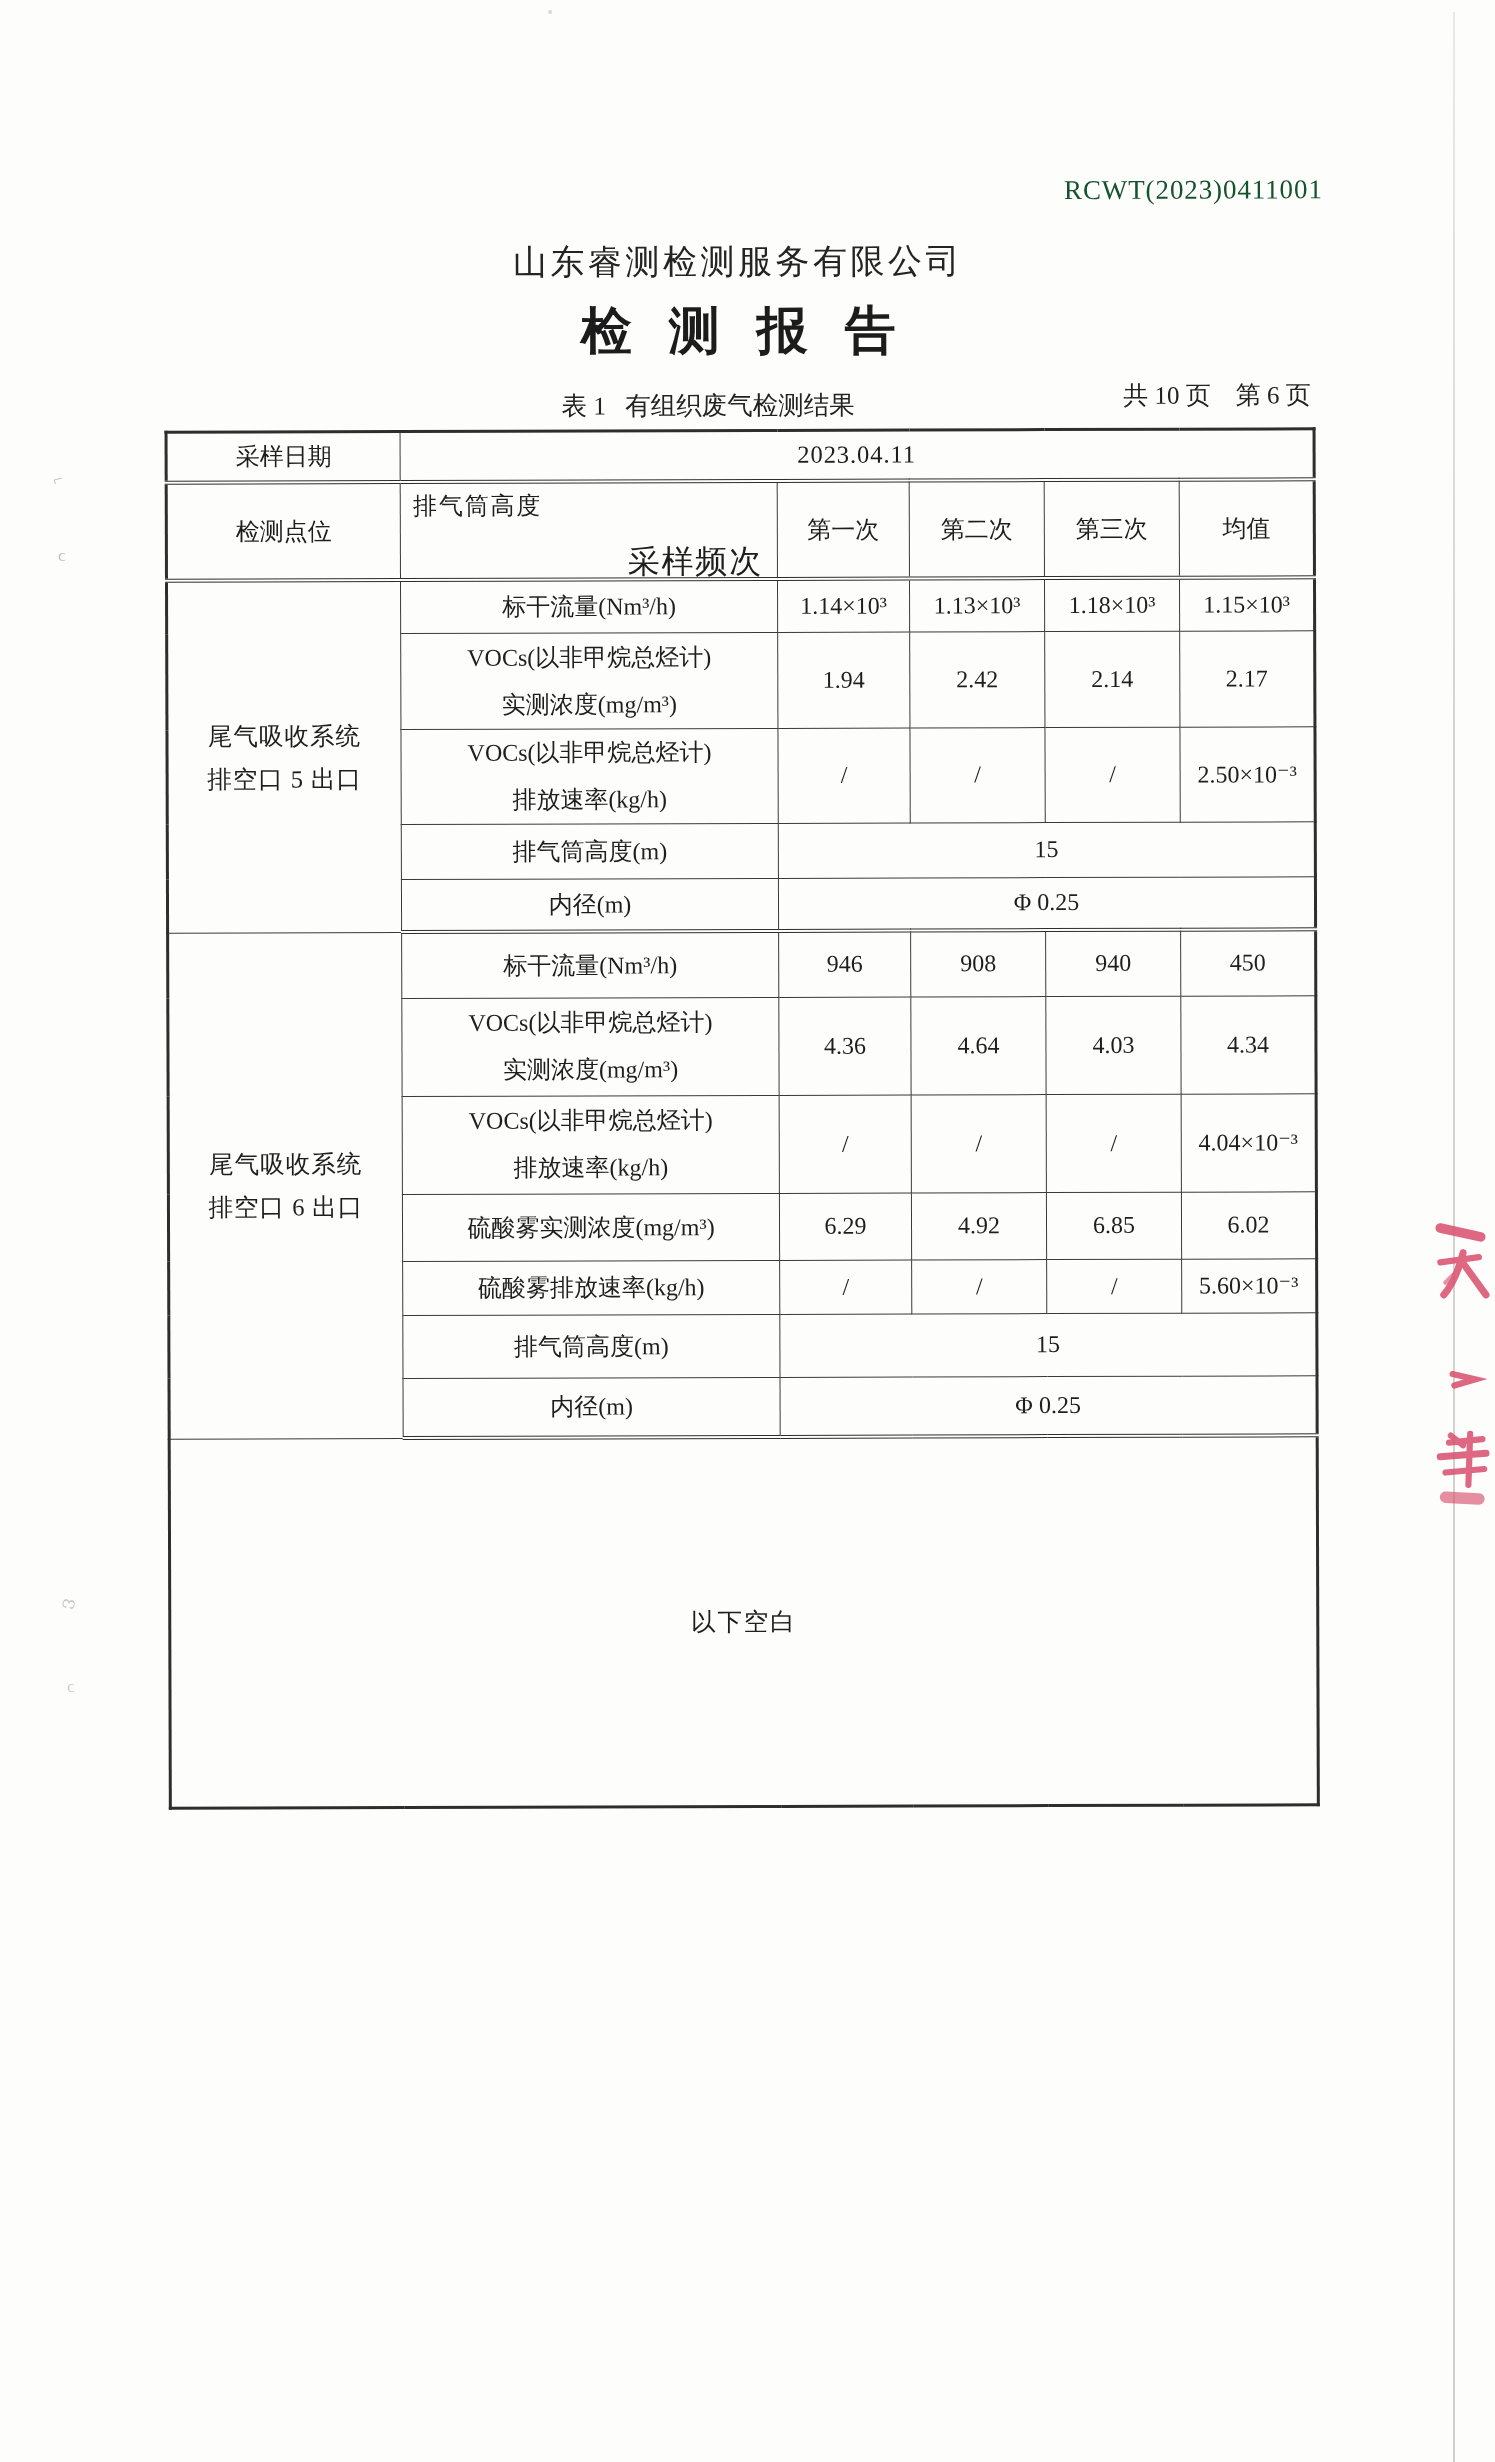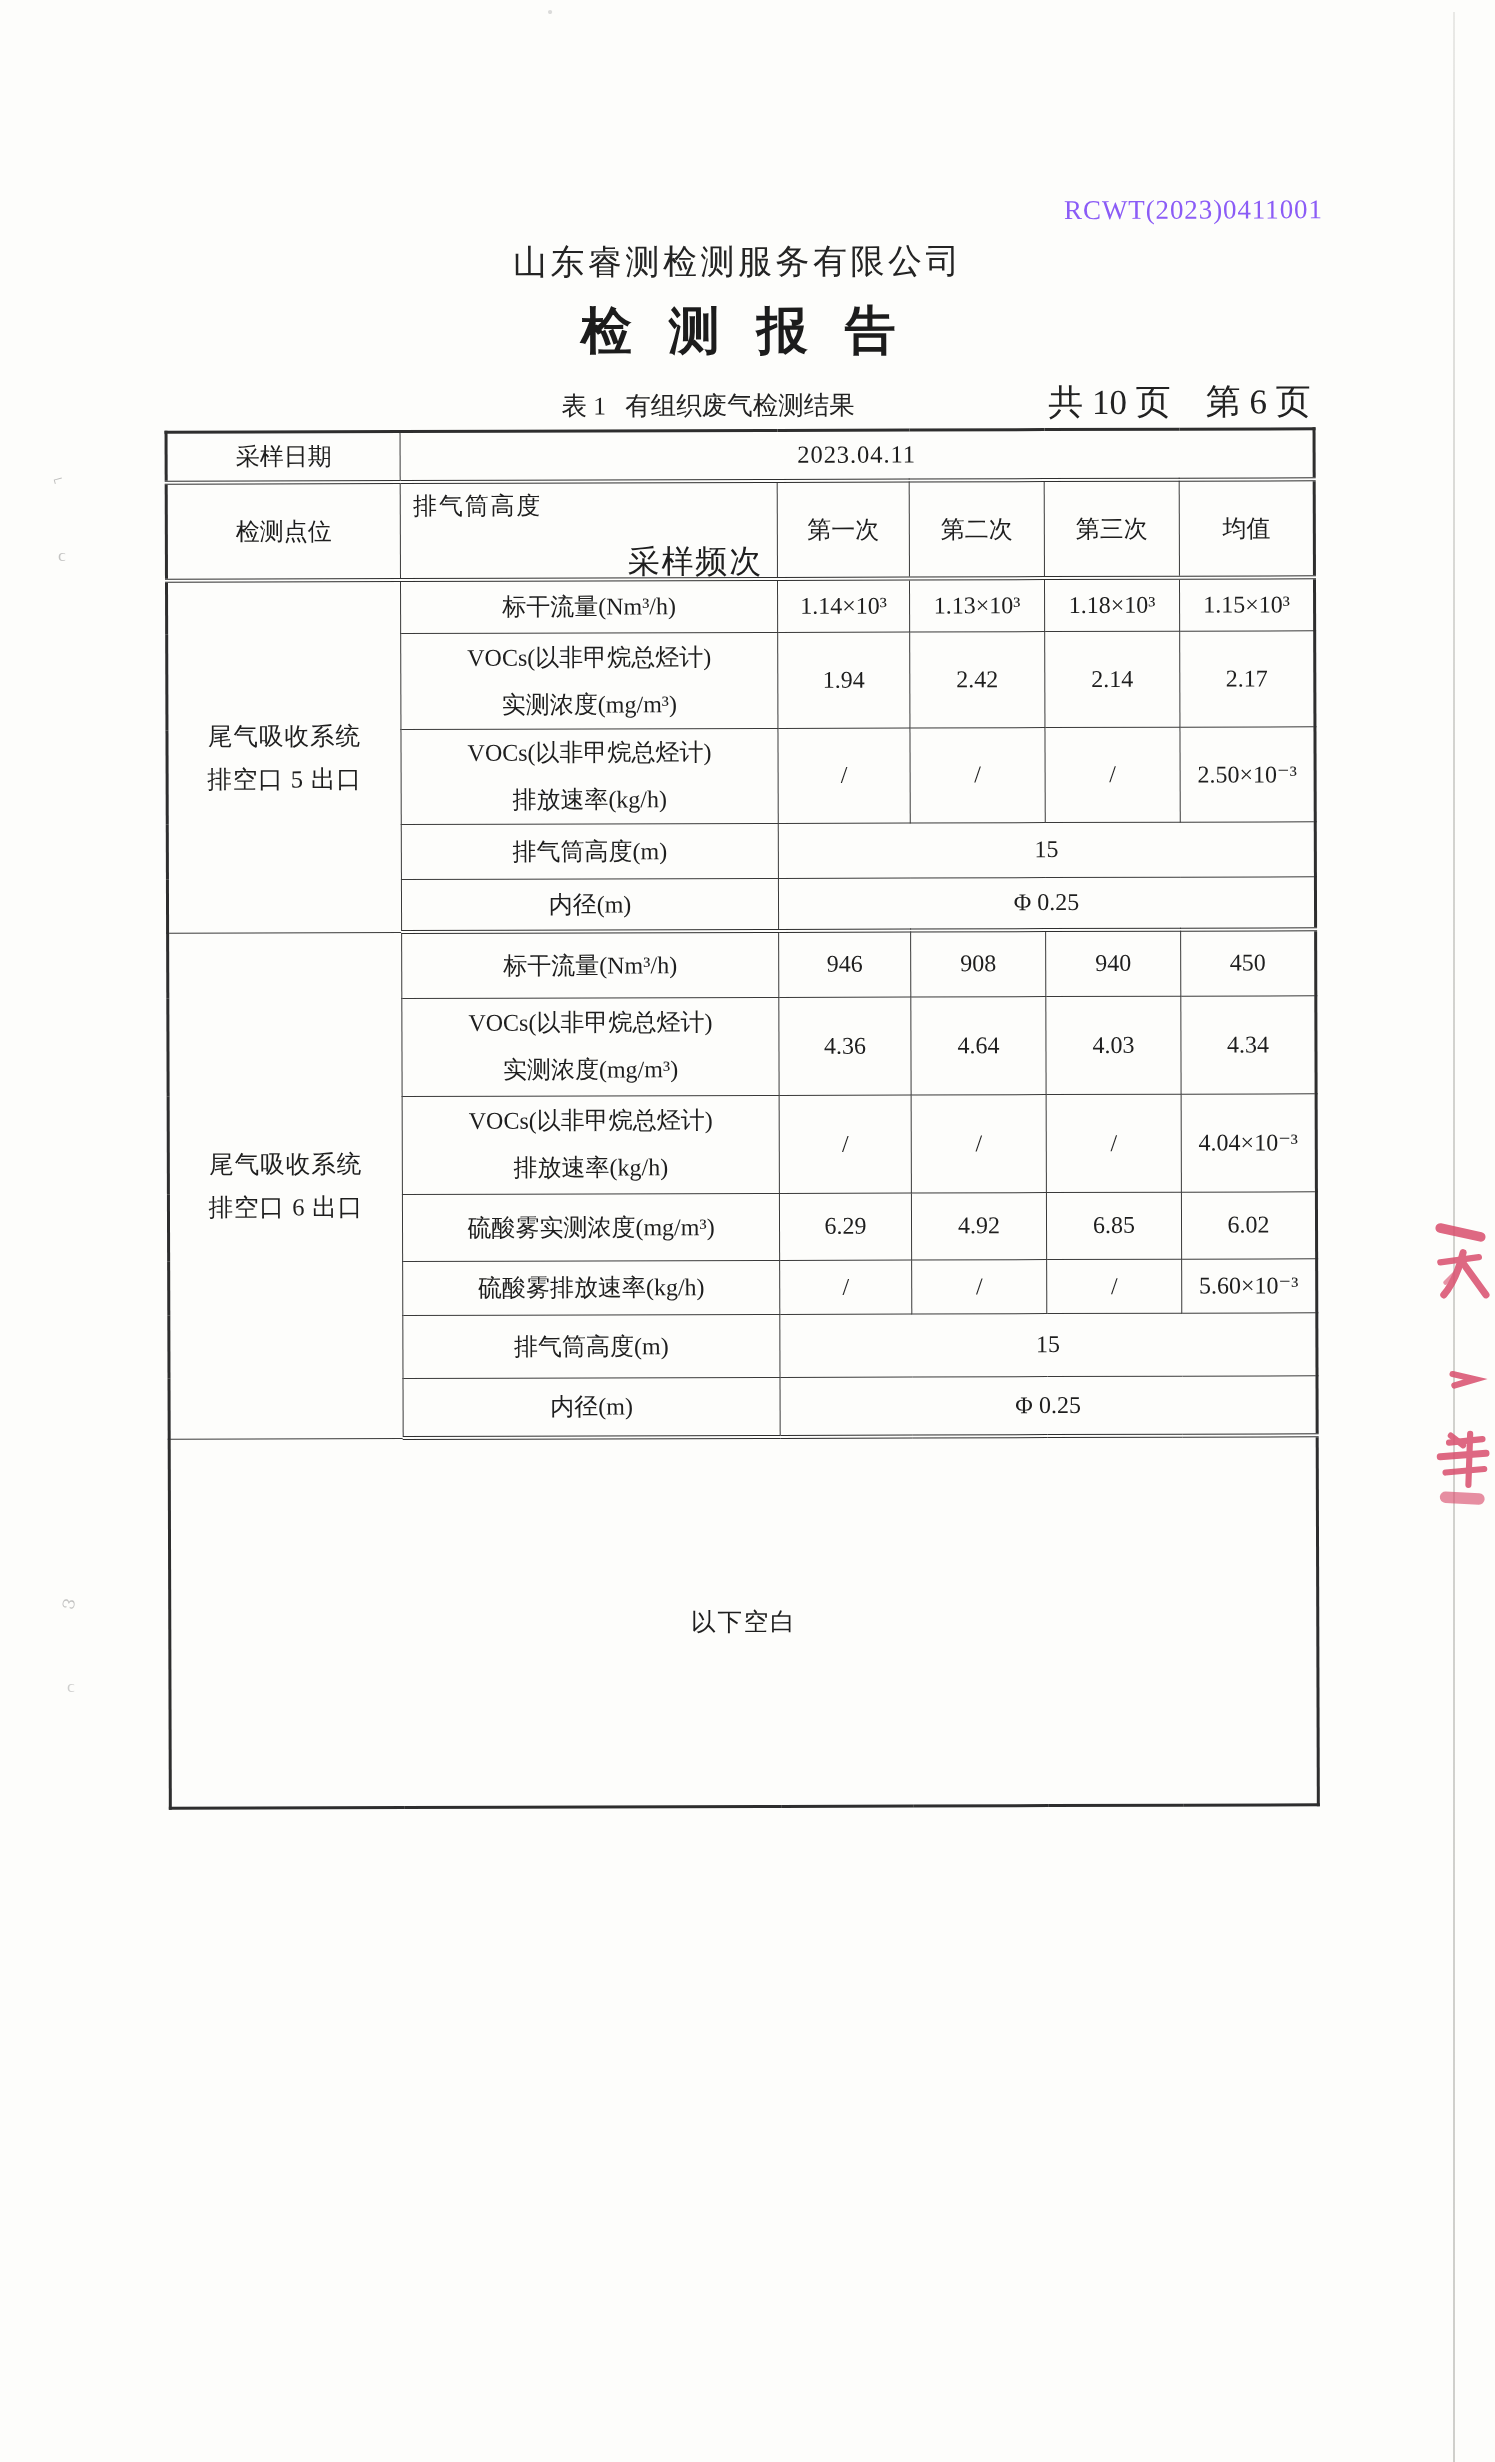--- a/index.html
+++ b/index.html
@@ -6,37 +6,37 @@
   .page{
     position:relative;width:1495px;height:2462px;overflow:hidden;
     background:#fdfdfb;
     font-family:"Liberation Serif","DejaVu Serif",serif;
     color:#1e1e1e;
   }
   .tilt{position:absolute;left:0;top:0;width:1495px;height:2462px;
     transform:rotate(-0.18deg);transform-origin:756px 264px;}
   
   .report-number{
-    position:absolute;top:196px;right:172px;font-size:27px;letter-spacing:0.9px;color:#8b5cf6;
+    position:absolute;top:176px;right:172px;font-size:27px;letter-spacing:0.9px;color:#14532d;
   }
   .company-name{
     position:absolute;top:239px;left:164px;width:1148px;text-align:center;
     font-size:34px;letter-spacing:3.5px;color:#242424;
   }
   .report-title{
     position:absolute;top:297px;left:164px;width:1148px;text-align:center;
     font-size:51px;font-weight:bold;letter-spacing:37px;padding-left:37px;
     box-sizing:border-box;color:#1c1c1c;
   }
   .caption-row{position:absolute;top:380px;left:164px;width:1148px;height:35px;}
   .table-caption{
     position:absolute;left:397px;top:0;font-size:25.5px;white-space:pre;color:#222;margin-top:8px;
   }
   .pagination{
-    position:absolute;right:1.8px;top:0;font-size:35px;white-space:pre;color:#222;
+    position:absolute;right:1.8px;top:0;font-size:25px;white-space:pre;color:#222;
   }
   
   table.report{
     position:absolute;left:164px;top:429px;width:1148px;
     border-collapse:collapse;table-layout:fixed;
     font-size:24px;color:#1e1e1e;
   }
   table.report td{
     border:1.8px solid #3a3a3a;text-align:center;vertical-align:middle;
     padding:0;overflow:hidden;

